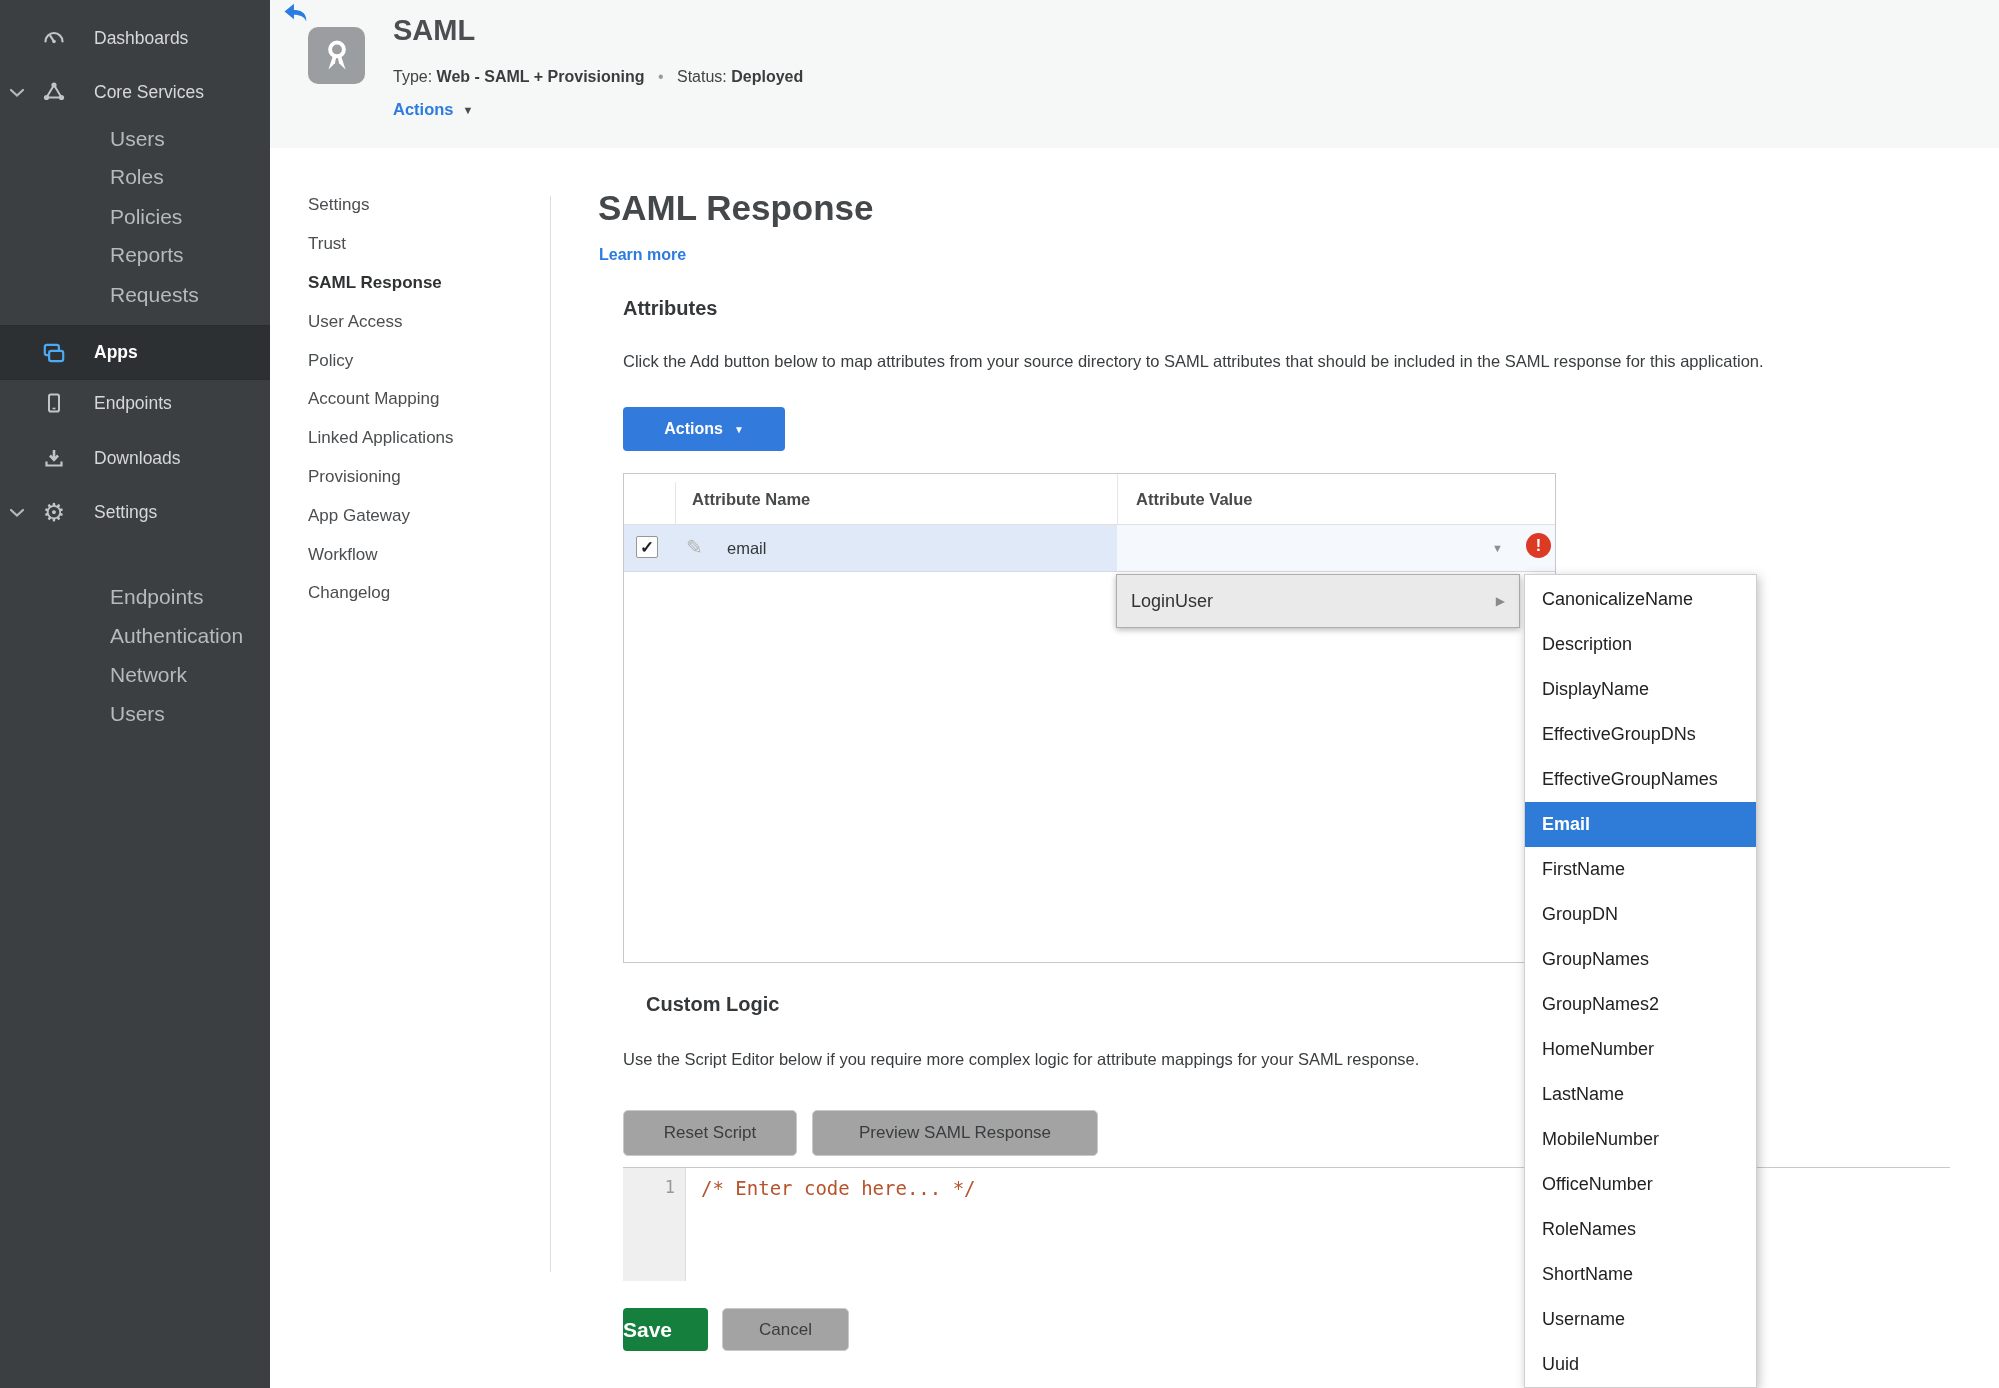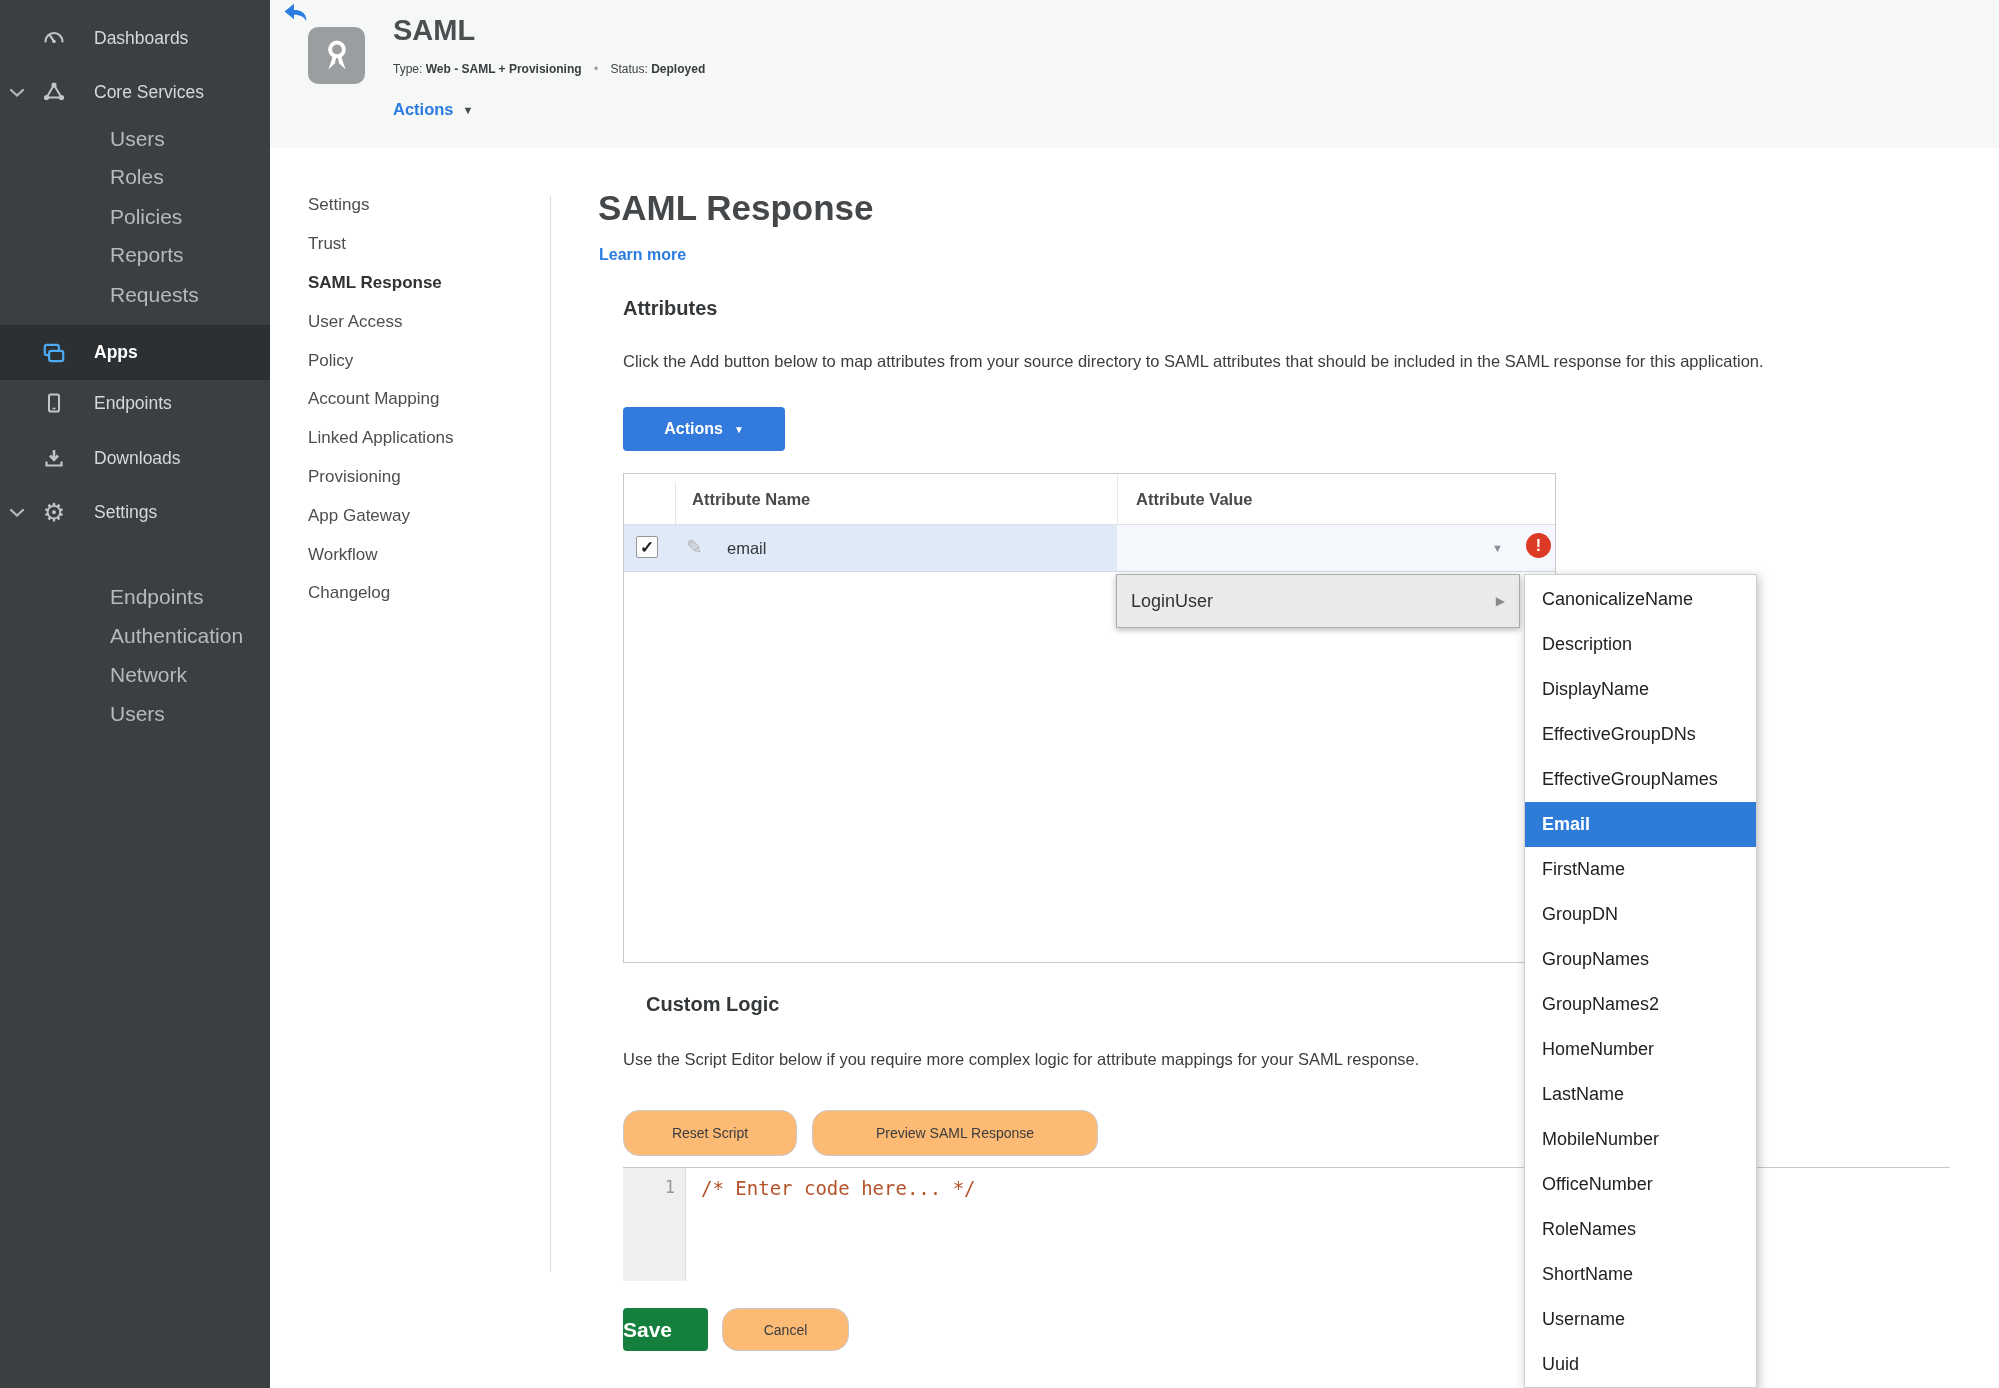--- a/index.html
+++ b/index.html
@@ -18,21 +18,21 @@
   .side-row.selected{background:#2d3033;height:53px;border-top:1px solid #2a2d2f;
                      border-bottom:1px solid #2a2d2f;color:#ffffff;font-weight:bold;}
   .gear-glyph{font-size:25px;color:#c2c5c7;line-height:1;}
 
   
   .header{position:absolute;left:270px;top:0;width:1729px;height:148px;background:#f6f7f7;}
   .back-arrow{position:absolute;left:13px;top:3px;cursor:pointer;}
   .app-badge{position:absolute;left:38px;top:27px;width:57px;height:57px;background:#9b9ea0;
              border-radius:10px;display:flex;align-items:center;justify-content:center;}
   .app-title{position:absolute;left:123px;top:14px;font-size:29px;font-weight:bold;color:#4c4f51;}
-  .type-line{position:absolute;left:123px;top:62px;font-size:12px;color:#404345;}
+  .type-line{position:absolute;left:123px;top:68px;font-size:16px;color:#404345;}
   .type-line b{color:#3a3d3f;}
   .type-line .dot{color:#9a9a9a;margin:0 9px;}
   .status-deployed{color:#3f8b34;font-weight:bold;}
   .hdr-actions{position:absolute;left:123px;top:100px;font-size:16.5px;font-weight:bold;
                color:#2b7ce0;cursor:pointer;display:flex;align-items:center;}
   .hdr-actions .caret{color:#4a4d4f;font-size:11px;margin-left:9px;}
 
   
   .subnav{position:absolute;left:308px;top:186px;width:230px;list-style:none;margin:0;padding:0;}
   .subnav li{height:38.8px;display:flex;align-items:center;font-size:17px;color:#4b4e50;cursor:pointer;}
@@ -81,23 +81,23 @@
   .parent-menu .plabel{font-size:18px;color:#333;}
   .parent-menu .arrow{margin-left:auto;color:#8a8a8a;font-size:12px;}
   .submenu{position:absolute;left:1524px;top:574px;width:233px;height:814px;background:#fff;
            border:1px solid #cfcfcf;box-sizing:border-box;box-shadow:2px 3px 10px rgba(0,0,0,0.25);
            z-index:11;list-style:none;margin:0;padding:2px 0 0 0;overflow:hidden;}
   .submenu li{height:45px;display:flex;align-items:center;padding-left:17px;font-size:18px;
               color:#222;cursor:pointer;}
   .submenu li.selected{background:#2e7cd8;color:#fff;font-weight:bold;}
 
   
-  .btn-light{position:absolute;background:#fdba74;border:1px solid #c9c9c9;border-radius:16px;
+  .btn-light{position:absolute;background:#a3a3a3;border:1px solid #c9c9c9;border-radius:5px;
              box-sizing:border-box;display:flex;align-items:center;justify-content:center;
-             font-size:14px;color:#3a3d3f;cursor:pointer;}
+             font-size:17px;color:#3a3d3f;cursor:pointer;}
   .editor{position:absolute;left:623px;top:1167px;width:1327px;height:113px;background:#fff;
           border-top:1px solid #c9c9c9;}
   .gutter{position:absolute;left:0;top:0;width:63px;height:113px;background:#efefef;
           border-right:1px solid #dddddd;box-sizing:border-box;color:#9a9a9a;
           font-family:"DejaVu Sans Mono",monospace;font-size:17px;text-align:right;
           padding:9px 10px 0 0;}
   .code{position:absolute;left:78px;top:9px;font-family:"DejaVu Sans Mono",monospace;
         font-size:19px;color:#b5532b;white-space:pre;cursor:text;}
 
   .save-btn{position:absolute;left:623px;top:1308px;width:85px;height:43px;background:#15803d;

